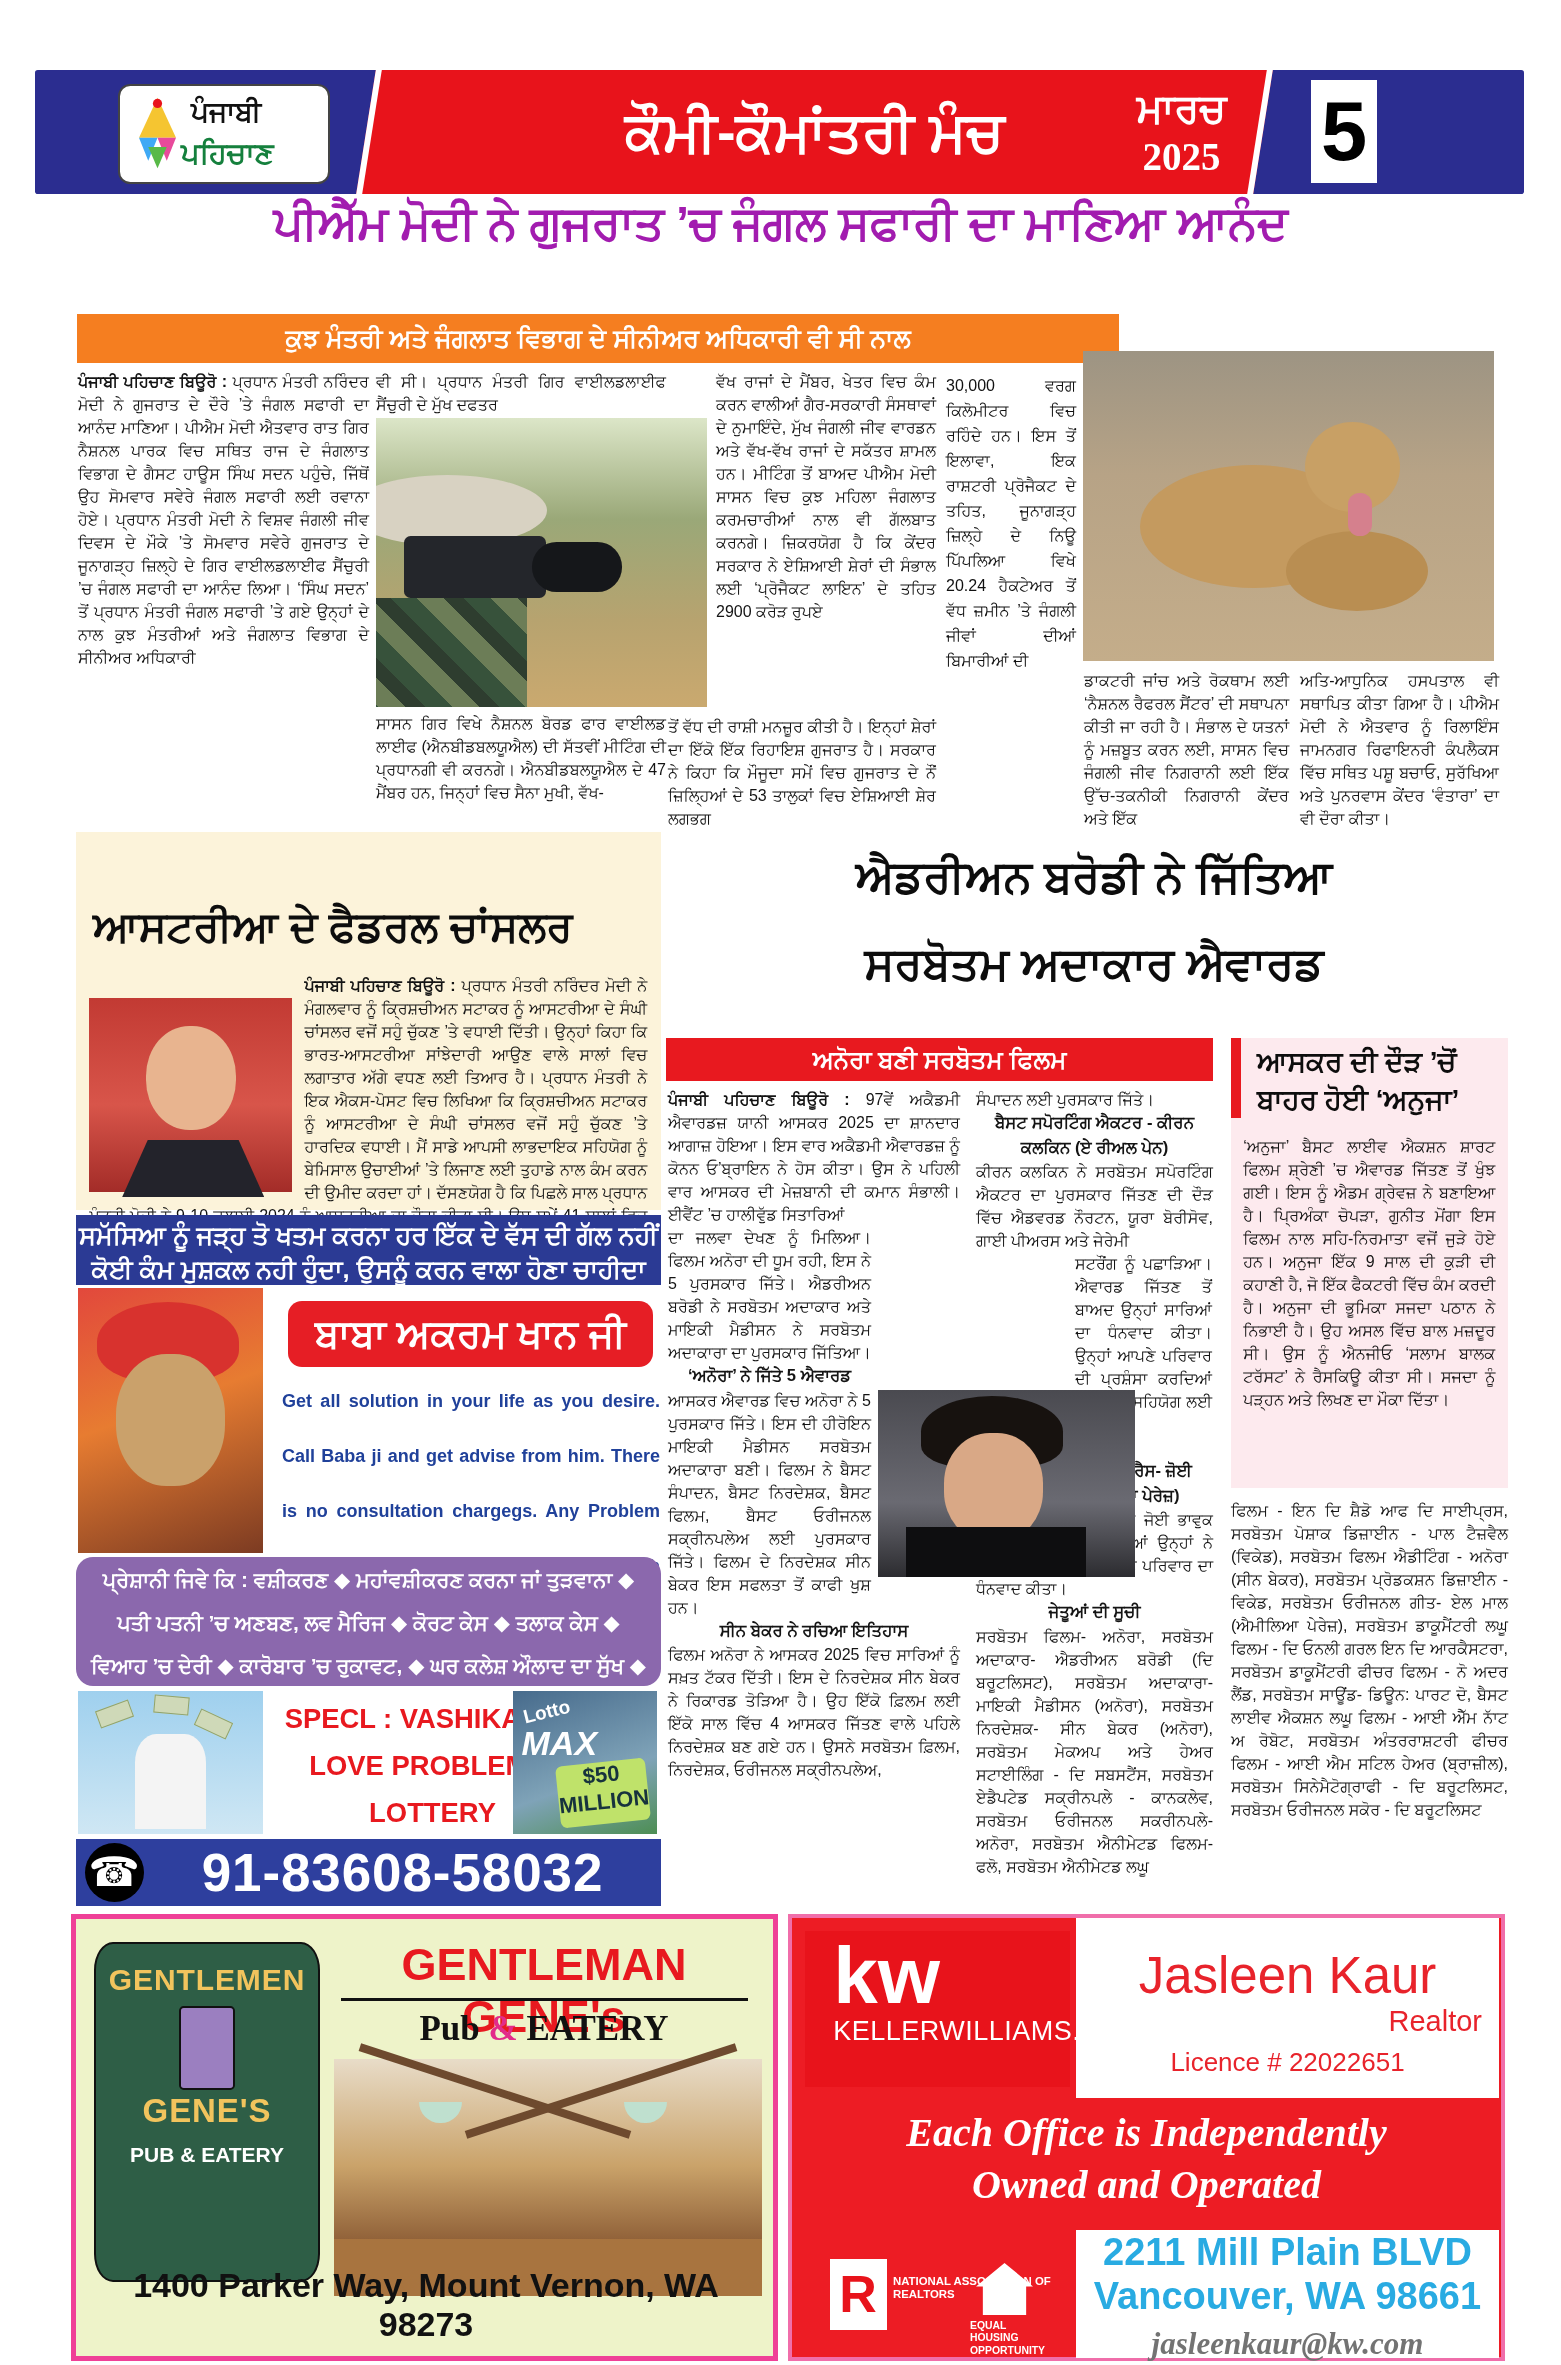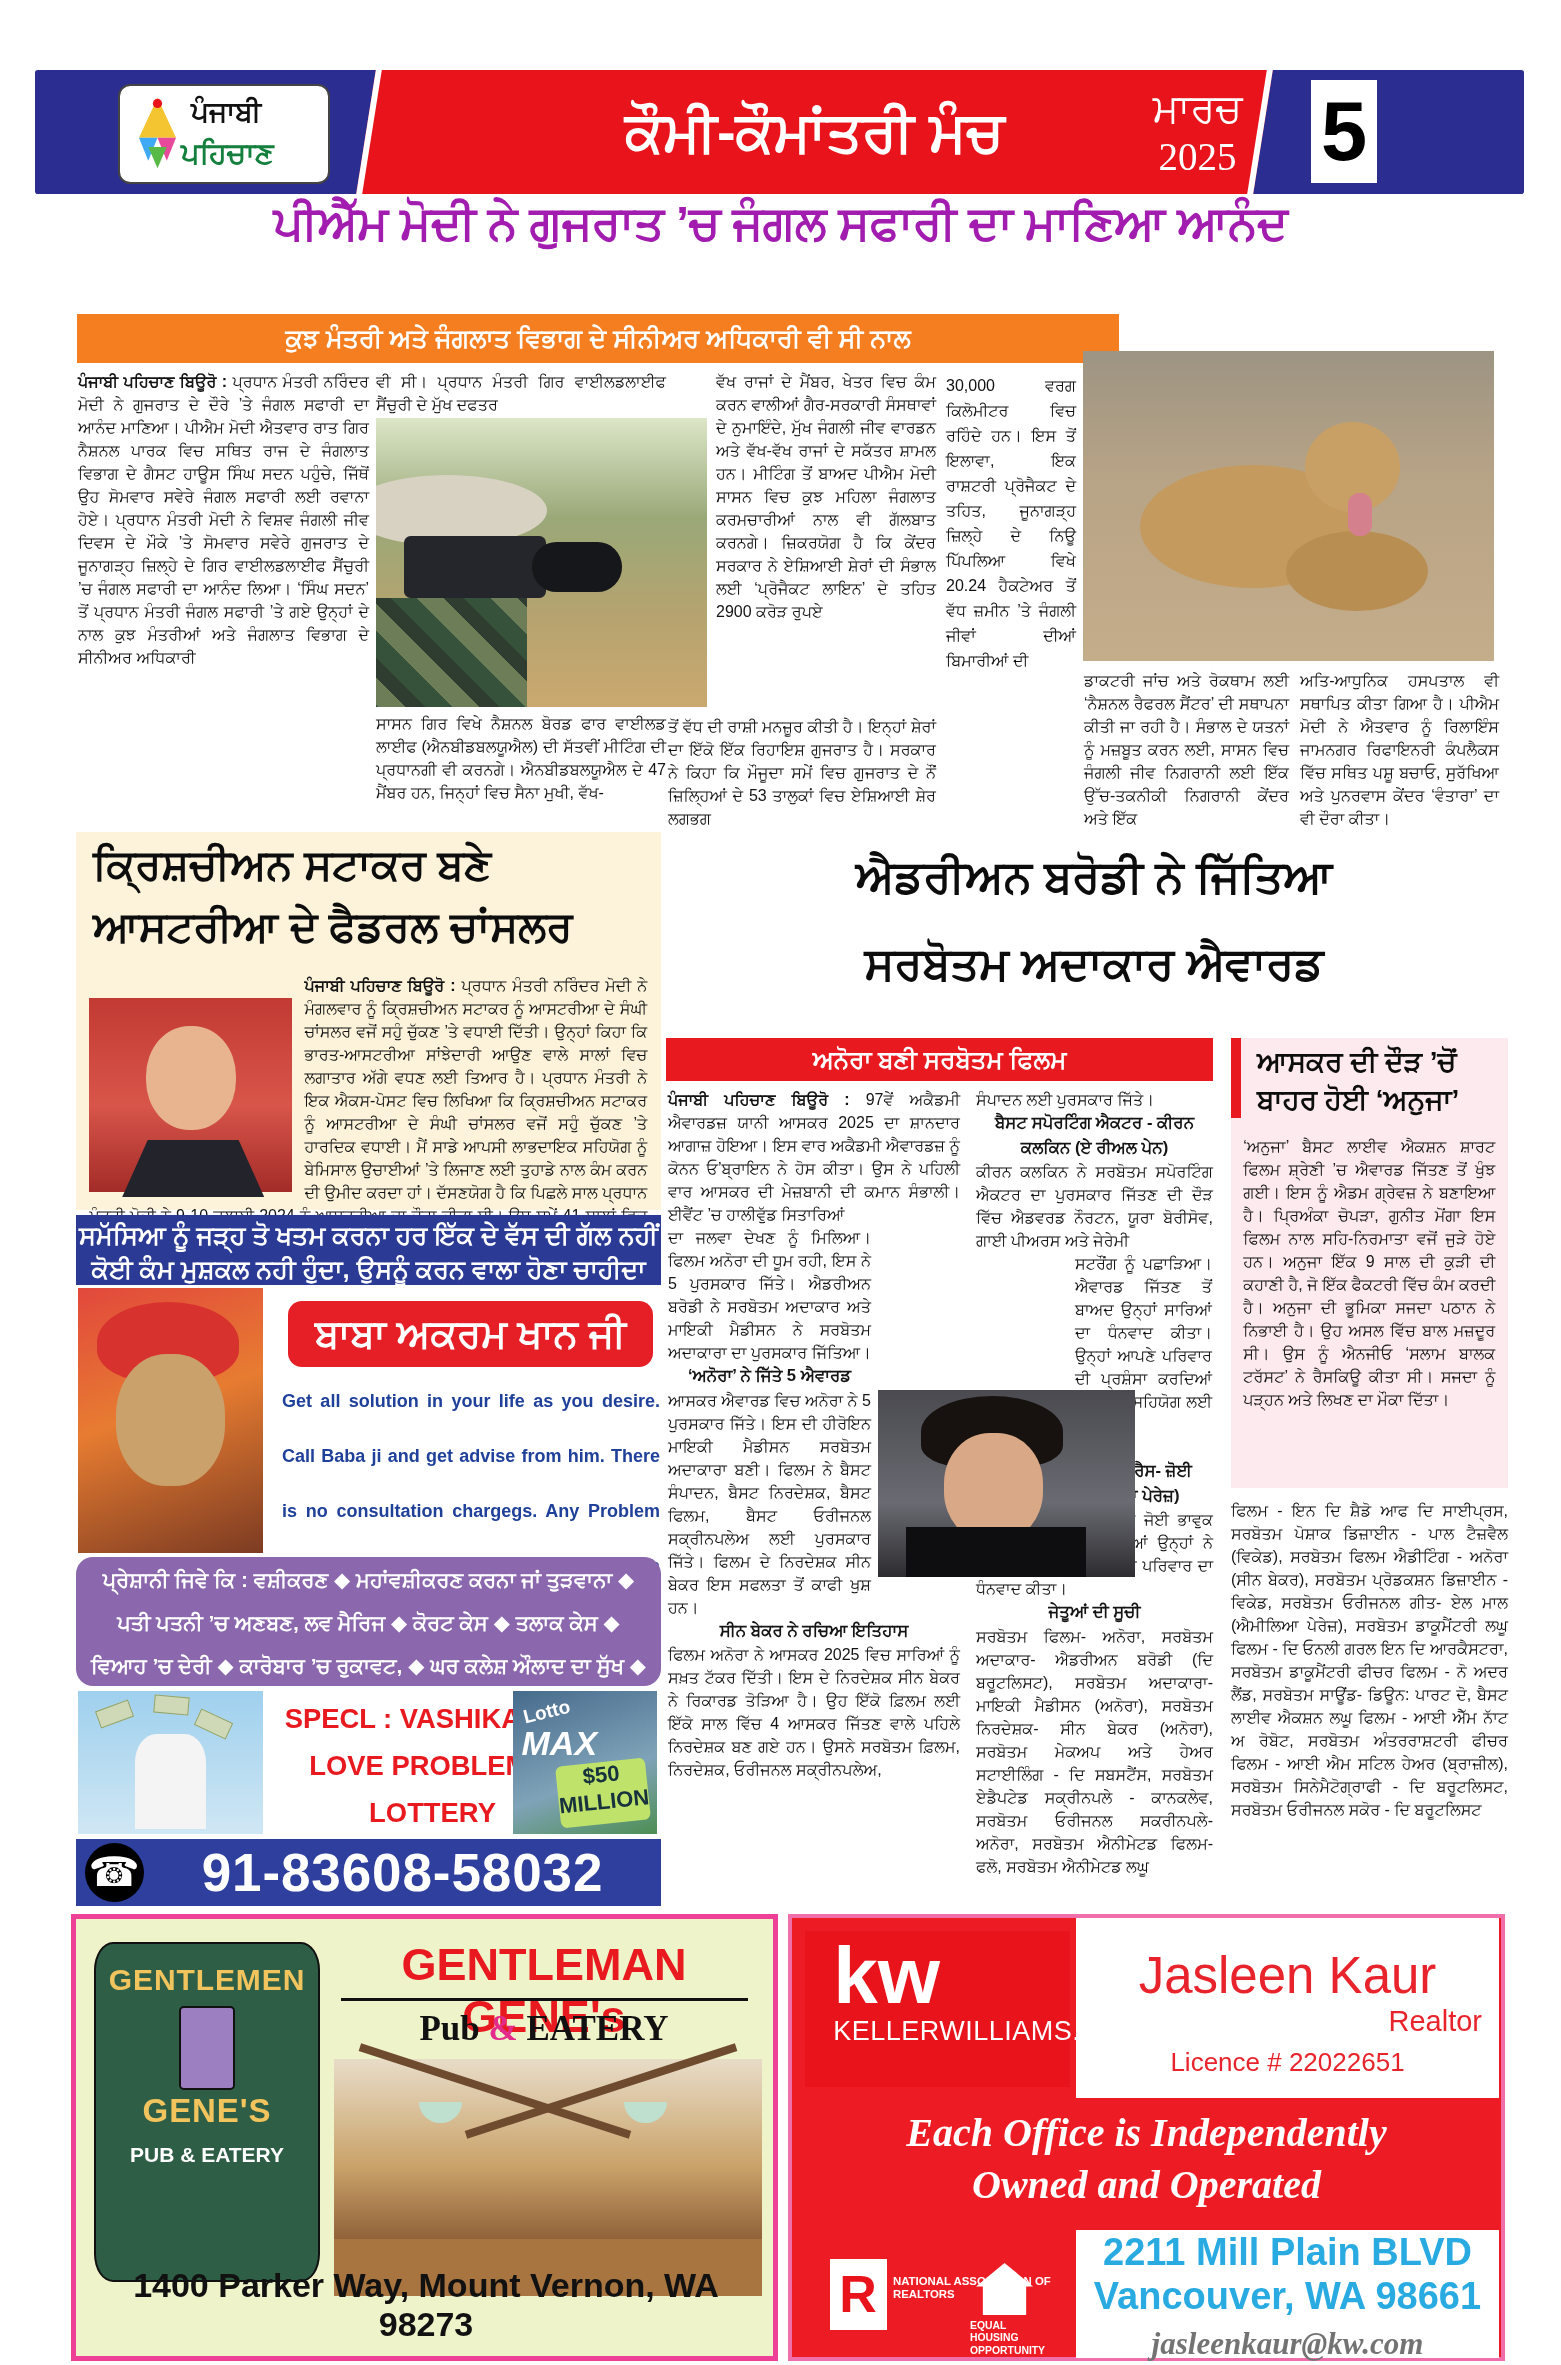--- a/index.html
+++ b/index.html
@@ -13,21 +13,21 @@
   
   #masthead{left:35px;top:70px;width:1489px;height:124px;background:#2b2d90;border-radius:2.8px;}
   #mast-red{position:absolute;left:331px;top:0;width:885px;height:124px;background:#e8131b;
             transform:skewX(-9deg);border-left:6.6px solid #fff;border-right:6.6px solid #fff;}
   #mast-red .t{position:absolute;left:0;top:0;width:100%;height:100%;transform:skewX(9deg);
                color:#fff;font-weight:bold;font-size:56px;line-height:124px;text-align:center;}
   #logo-box{position:absolute;left:83px;top:14px;width:208px;height:96px;background:#fff;
             border:2.4px solid #444;border-radius:12.3px;}
   #logo-box .l1{position:absolute;left:71px;top:10.4px;font-size:28px;font-weight:bold;color:#111;}
   #logo-box .l2{position:absolute;left:61px;top:51px;font-size:29px;font-weight:bold;color:#15803d;}
-  #mast-month{position:absolute;right:227px;top:14px;width:199px;text-align:center;color:#fff;font-weight:normal;}
+  #mast-month{position:absolute;right:243px;top:14px;width:199px;text-align:center;color:#fff;font-weight:bold;}
   #mast-month .m{font-size:40px;line-height:49px;}
   #mast-month .y{font-size:39px;line-height:47px;font-family:"Liberation Serif",serif;}
   #pagenum{position:absolute;right:147px;top:10.4px;width:66px;height:103px;background:#fff;
            font-size:83px;font-weight:bold;color:#000;text-align:center;line-height:103px;}
   
   #headline{left:40px;top:195px;width:1481px;font-size:47px;font-weight:bold;color:#a21caf;
             white-space:nowrap;text-align:center;letter-spacing:-0.5px;}
   #subbar{left:77px;top:314px;width:1042px;height:49px;background:#f57e20;color:#fff;
           font-weight:bold;font-size:25.5px;line-height:49px;text-align:center;}
   
@@ -207,21 +207,20 @@
   <div class="ph" id="lion-photo">
     <div class="l1"></div>
       <div class="hd"></div>
       <div class="cub"></div>
       <div class="tg"></div>
   </div>
   <div class="abs body-txt just" id="a1c5a">ਡਾਕਟਰੀ ਜਾਂਚ ਅਤੇ ਰੋਕਥਾਮ ਲਈ ‘ਨੈਸ਼ਨਲ ਰੈਫਰਲ ਸੈਂਟਰ’ ਦੀ ਸਥਾਪਨਾ ਕੀਤੀ ਜਾ ਰਹੀ ਹੈ। ਸੰਭਾਲ ਦੇ ਯਤਨਾਂ ਨੂੰ ਮਜ਼ਬੂਤ ਕਰਨ ਲਈ, ਸਾਸਨ ਵਿਚ ਜੰਗਲੀ ਜੀਵ ਨਿਗਰਾਨੀ ਲਈ ਇੱਕ ਉੱਚ-ਤਕਨੀਕੀ ਨਿਗਰਾਨੀ ਕੇਂਦਰ ਅਤੇ ਇੱਕ</div>
   <div class="abs body-txt just" id="a1c5b">ਅਤਿ-ਆਧੁਨਿਕ ਹਸਪਤਾਲ ਵੀ ਸਥਾਪਿਤ ਕੀਤਾ ਗਿਆ ਹੈ। ਪੀਐਮ ਮੋਦੀ ਨੇ ਐਤਵਾਰ ਨੂੰ ਰਿਲਾਇੰਸ ਜਾਮਨਗਰ ਰਿਫਾਇਨਰੀ ਕੰਪਲੈਕਸ ਵਿੱਚ ਸਥਿਤ ਪਸ਼ੂ ਬਚਾਓ, ਸੁਰੱਖਿਆ ਅਤੇ ਪੁਨਰਵਾਸ ਕੇਂਦਰ ‘ਵੰਤਾਰਾ’ ਦਾ ਵੀ ਦੌਰਾ ਕੀਤਾ।</div>
 
   <div class="abs" id="stocker">
-    <div class="t1">ਕ੍ਰਿਸ਼ਚੀਅਨ ਸਟਾਕਰ ਬਣੇ</div>
     <div class="t2">ਆਸਟਰੀਆ ਦੇ ਫੈਡਰਲ ਚਾਂਸਲਰ</div>
     <div class="bd body-txt just">
       <div id="stocker-photo">
         <div class="face"></div>
           <div class="suit"></div>
       </div>
       <span class="lead-b">ਪੰਜਾਬੀ ਪਹਿਚਾਣ ਬਿਊਰੋ :</span><span> ਪ੍ਰਧਾਨ ਮੰਤਰੀ ਨਰਿੰਦਰ ਮੋਦੀ ਨੇ ਮੰਗਲਵਾਰ ਨੂੰ ਕ੍ਰਿਸ਼ਚੀਅਨ ਸਟਾਕਰ ਨੂੰ ਆਸਟਰੀਆ ਦੇ ਸੰਘੀ ਚਾਂਸਲਰ ਵਜੋਂ ਸਹੁੰ ਚੁੱਕਣ ’ਤੇ ਵਧਾਈ ਦਿੱਤੀ। ਉਨ੍ਹਾਂ ਕਿਹਾ ਕਿ ਭਾਰਤ-ਆਸਟਰੀਆ ਸਾਂਝੇਦਾਰੀ ਆਉਣ ਵਾਲੇ ਸਾਲਾਂ ਵਿਚ ਲਗਾਤਾਰ ਅੱਗੇ ਵਧਣ ਲਈ ਤਿਆਰ ਹੈ। ਪ੍ਰਧਾਨ ਮੰਤਰੀ ਨੇ ਇਕ ਐਕਸ-ਪੋਸਟ ਵਿਚ ਲਿਖਿਆ ਕਿ ਕ੍ਰਿਸ਼ਚੀਅਨ ਸਟਾਕਰ ਨੂੰ ਆਸਟਰੀਆ ਦੇ ਸੰਘੀ ਚਾਂਸਲਰ ਵਜੋਂ ਸਹੁੰ ਚੁੱਕਣ ’ਤੇ ਹਾਰਦਿਕ ਵਧਾਈ। ਮੈਂ ਸਾਡੇ ਆਪਸੀ ਲਾਭਦਾਇਕ ਸਹਿਯੋਗ ਨੂੰ ਬੇਮਿਸਾਲ ਉਚਾਈਆਂ ’ਤੇ ਲਿਜਾਣ ਲਈ ਤੁਹਾਡੇ ਨਾਲ ਕੰਮ ਕਰਨ ਦੀ ਉਮੀਦ ਕਰਦਾ ਹਾਂ। ਦੱਸਣਯੋਗ ਹੈ ਕਿ ਪਿਛਲੇ ਸਾਲ ਪ੍ਰਧਾਨ ਮੰਤਰੀ ਮੋਦੀ ਨੇ 9-10 ਜੁਲਾਈ 2024 ਨੂੰ ਆਸਟਰੀਆ ਦਾ ਦੌਰਾ ਕੀਤਾ ਸੀ। ਉਸ ਸਮੇਂ 41 ਸਾਲਾਂ ਵਿਚ ਕਿਸੇ ਭਾਰਤੀ ਪ੍ਰਧਾਨ ਮੰਤਰੀ ਦੀ ਆਸਟਰੀਆ ਦੀ ਇਹ ਪਹਿਲੀ ਯਾਤਰਾ ਸੀ। ਮਜ਼ਬੂਤ ਭਾਰਤ-ਆਸਟਰੀਆ ਭਾਈਵਾਲੀ ਆਉਣ ਵਾਲੇ ਸਾਲਾਂ ਵਿੱਚ ਨਿਰੰਤਰ ਤਰੱਕੀ ਲਈ ਤਿਆਰ ਹੈ।</span>
     </div>
   </div>
 

